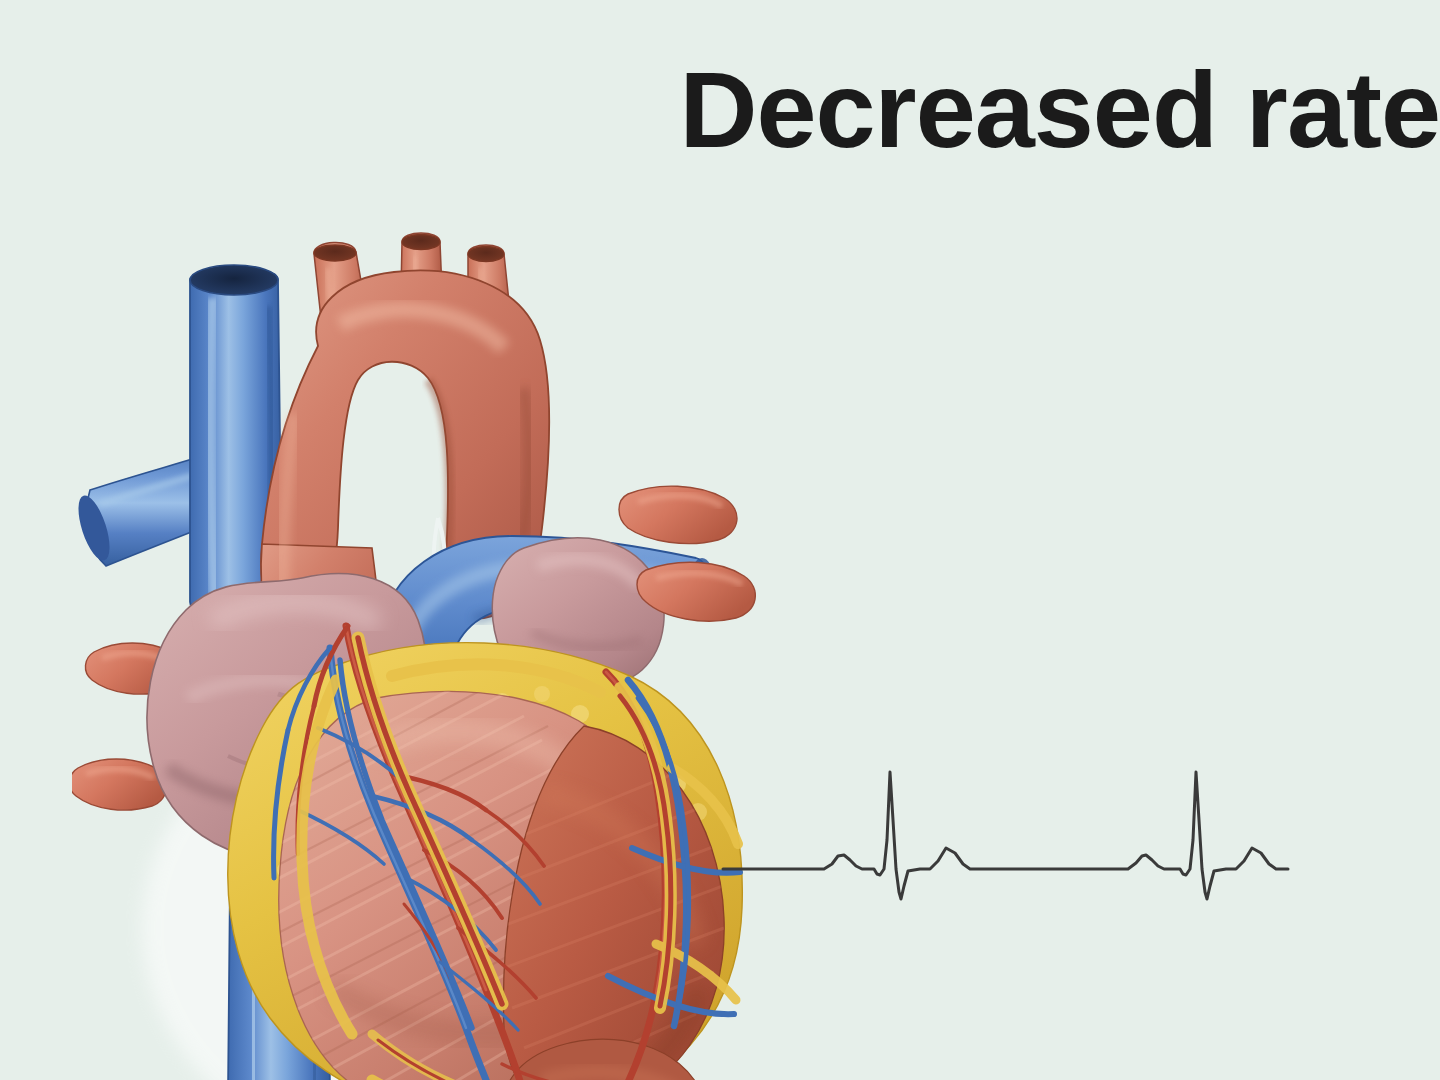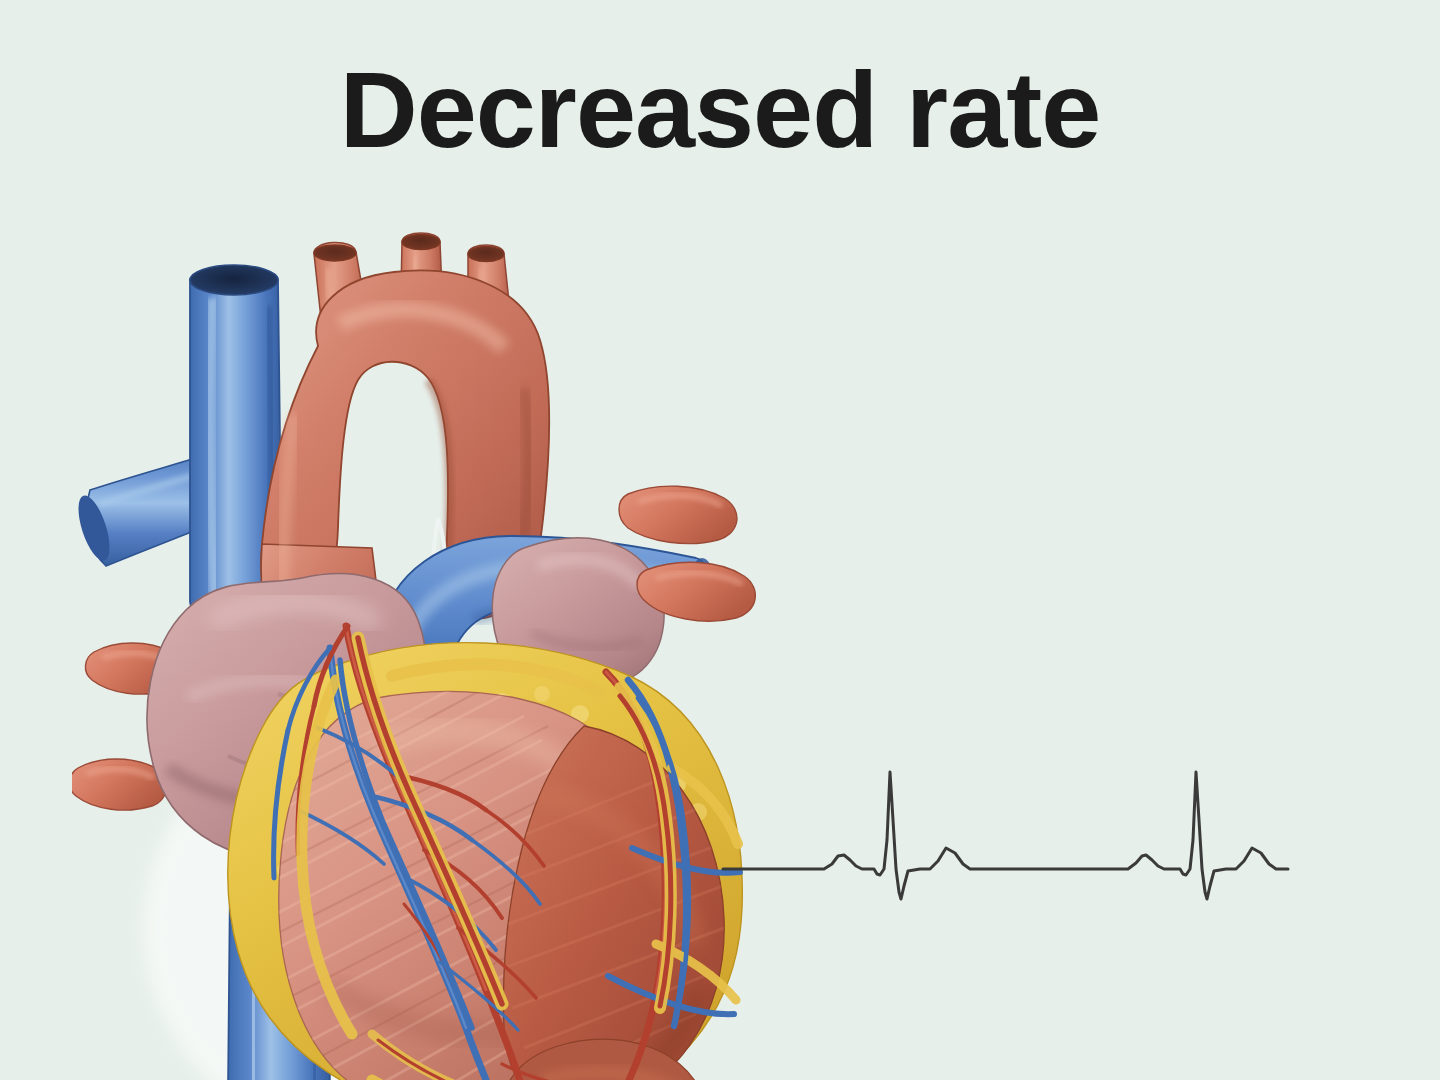--- a/index.html
+++ b/index.html
@@ -19,21 +19,21 @@
     width: 1440px;
     height: 1080px;
     background: #e6efea;
     overflow: hidden;
   }
   #title {
     position: absolute;
     left: 0;
     top: 56px;
     width: 1440px;
-    text-align: center;
+    text-align: right;
     font-family: "Liberation Sans", sans-serif;
     font-weight: bold;
     font-size: 108px;
     line-height: 1;
     color: #1b1b1b;
     letter-spacing: -1px;
     white-space: nowrap;
   }
   #heart-figure {
     position: absolute;

